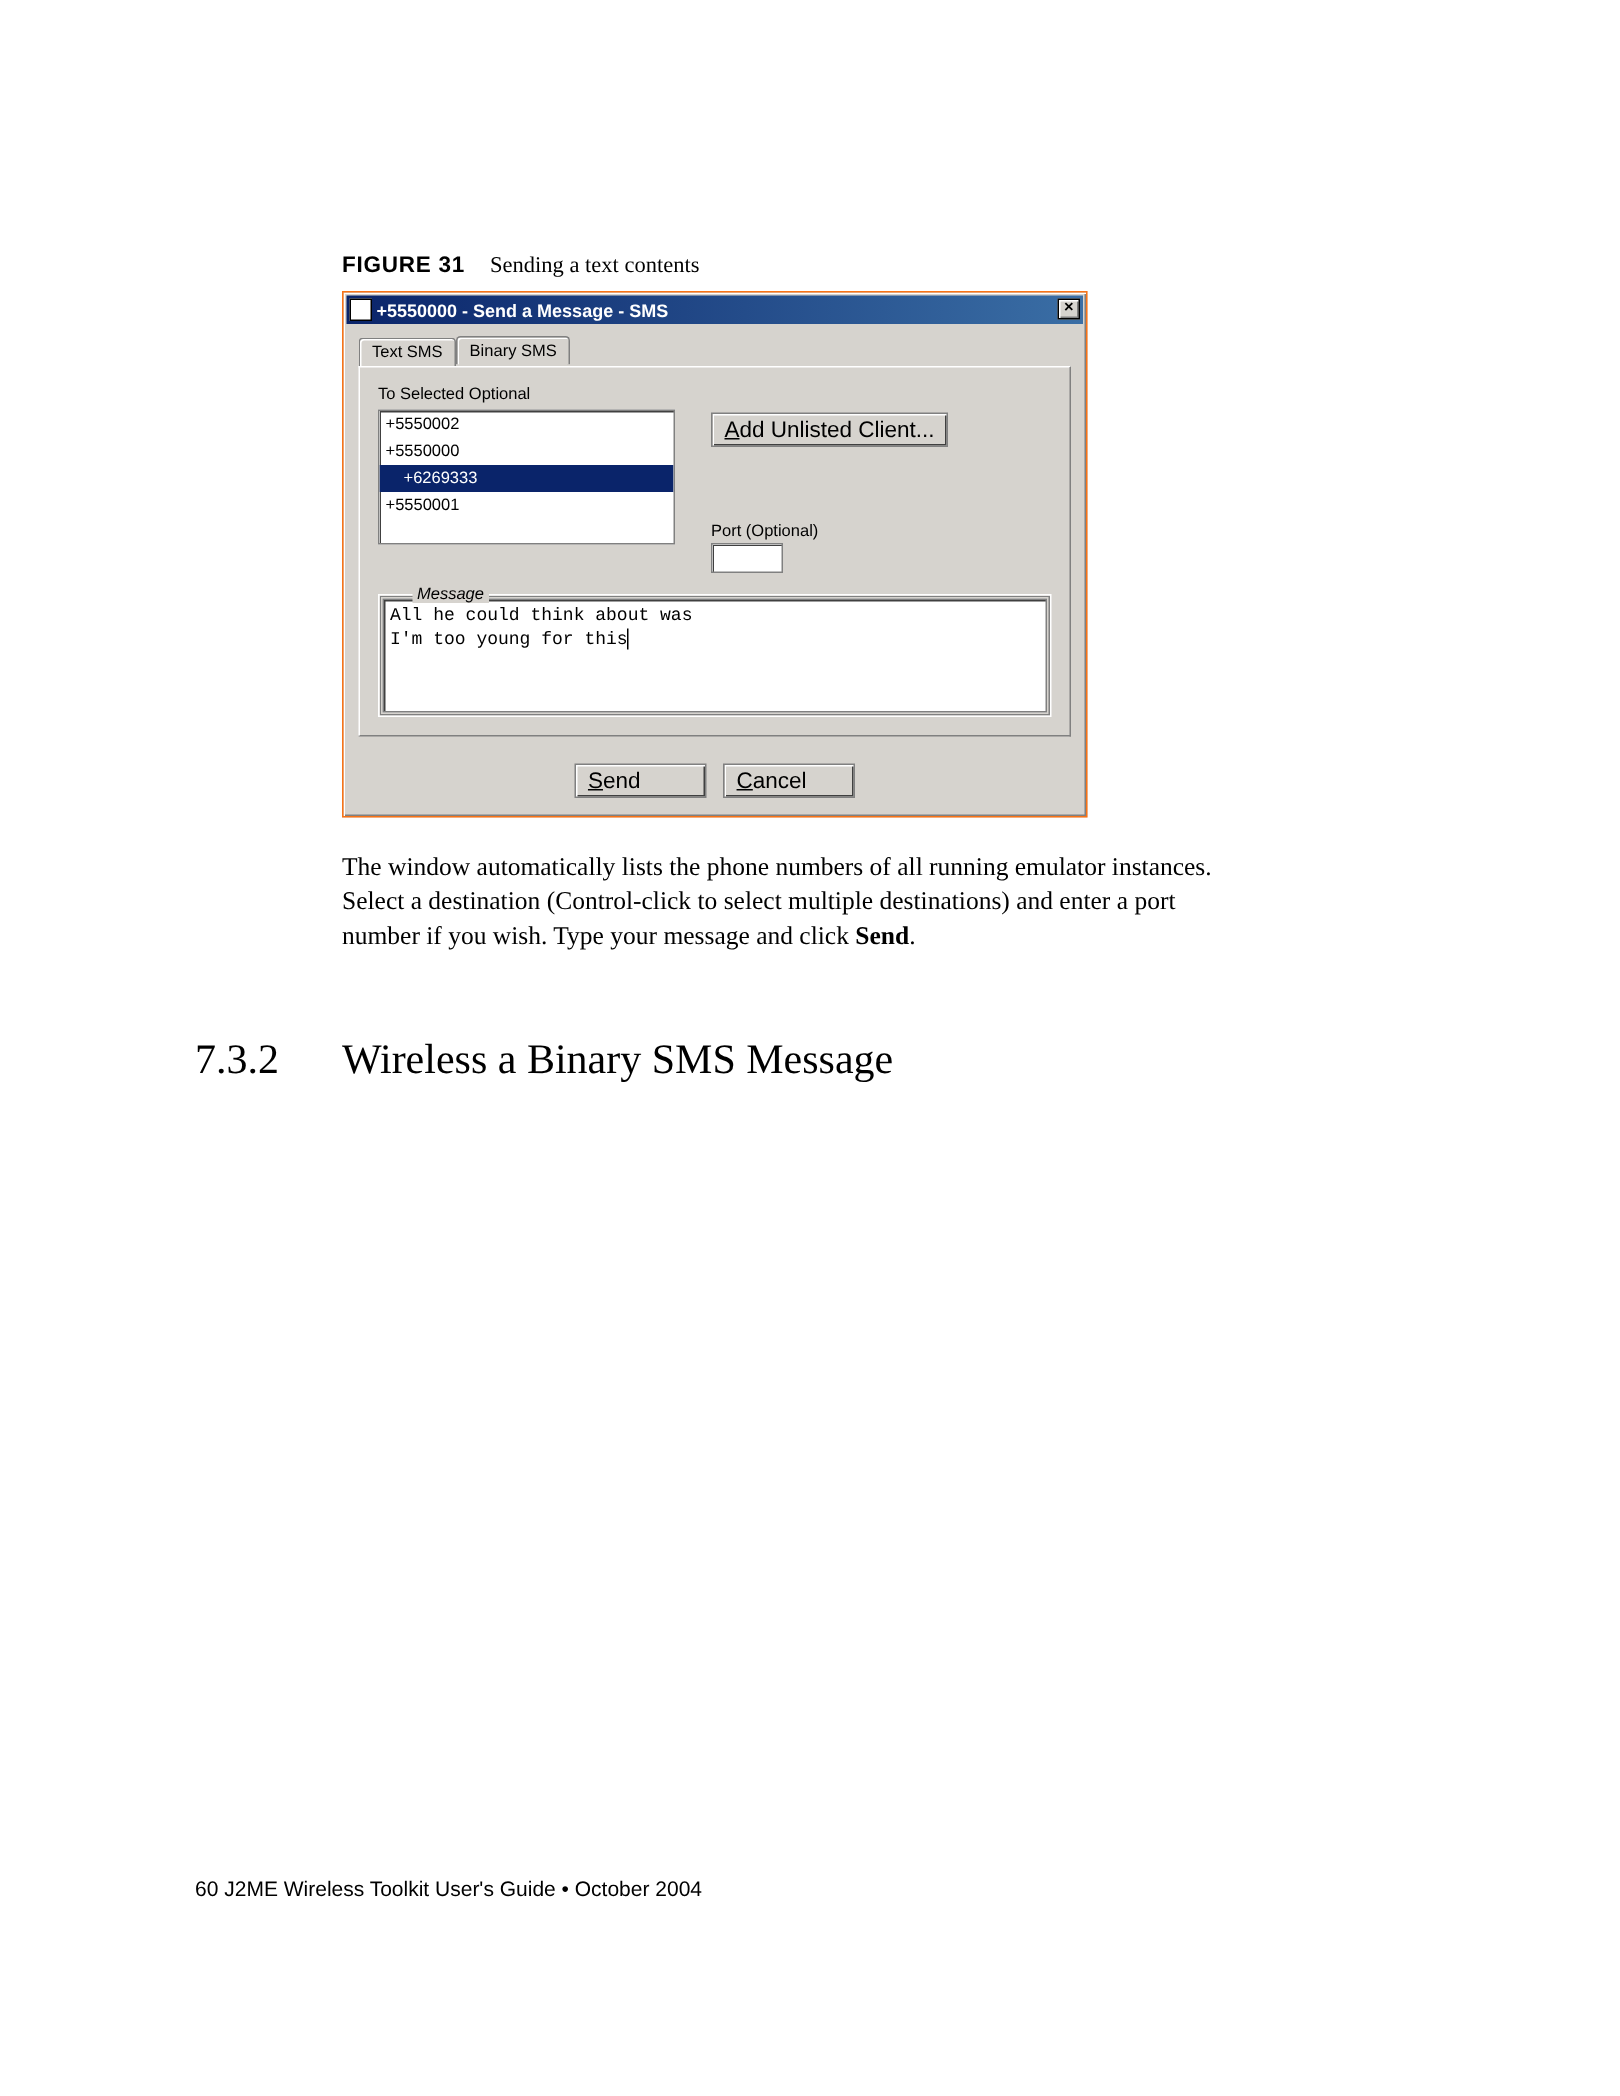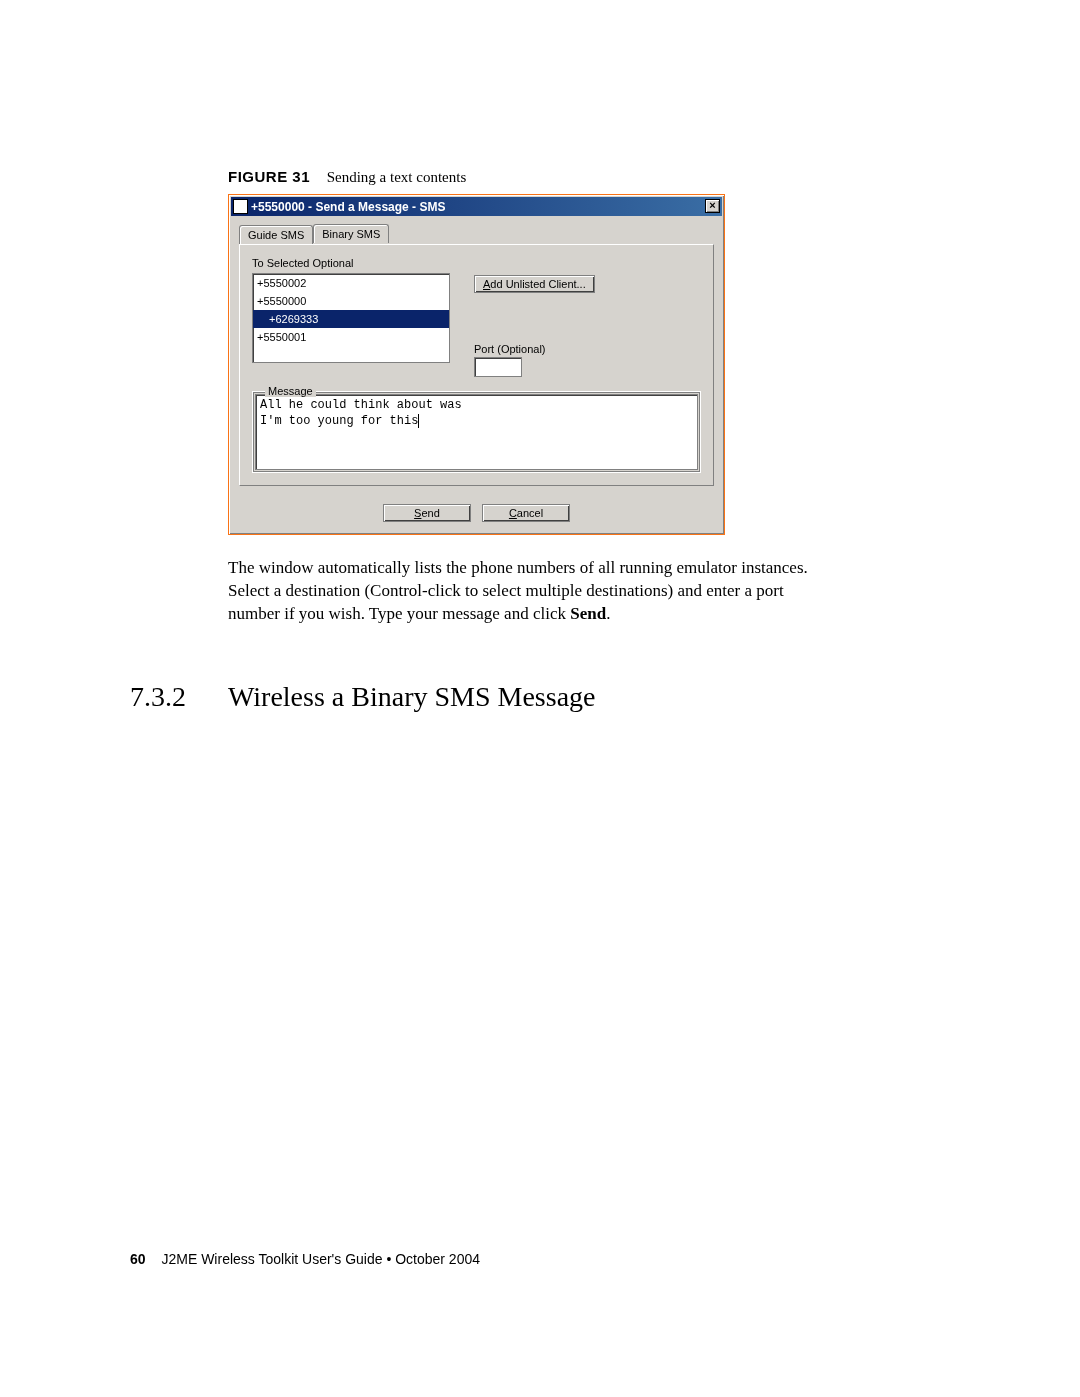--- a/index.html
+++ b/index.html
@@ -100,28 +100,28 @@
     border: 1px solid #808080;
     box-shadow: inset 1px 1px 0 #404040, inset -1px -1px 0 #fff;
     box-sizing: border-box;
     overflow: hidden;
   }
   .list-item { padding: 1px 4px; height: 16px; line-height: 16px; }
   .list-item.selected { background: #0a246a; color: #fff; padding-left: 16px; }
   .right-col { margin-left: 24px; padding-top: 2px; }
   .win-button {
     font-family: Tahoma, Arial, sans-serif;
-    font-size: 11px;
+    font-size: 15px;
     background: #d6d3ce;
     border: 1px solid #808080;
     box-shadow: inset 1px 1px 0 #fff, inset -1px -1px 0 #404040;
     padding: 2px 8px;
     cursor: default;
     display: inline-block;
-    text-align: center;
+    text-align: left;
   }
   .u { text-decoration: underline; }
   .port-label { margin-top: 50px; margin-bottom: 2px; }
   .port-input {
     width: 48px; height: 20px;
     background: #fff;
     border: 1px solid #808080;
     box-shadow: inset 1px 1px 0 #404040, inset -1px -1px 0 #fff;
     box-sizing: border-box;
   }
@@ -171,61 +171,61 @@
     font-family: Georgia, 'Times New Roman', serif;
     font-size: 28px;
   }
   .footer {
     position: absolute;
     bottom: 130px;
     left: 130px;
     font-family: Arial, sans-serif;
     font-size: 14px;
   }
-  .footer .pg { font-weight: bold; margin-right: 12px; }
+  .footer .pg { font-weight: normal; margin-right: 0; }
   .bold { font-weight: bold; }
 </style>
 </head>
 <body>
 
 <div class="page">
 
   <p class="figure-caption">
     <span class="fig-label">FIGURE 31</span>&nbsp;&nbsp;&nbsp;
     <span class="fig-title">Sending a text contents</span>
   </p>
 
   <div class="window">
     <div class="titlebar">
       <span class="app-icon"></span>
       <span>+5550000 - Send a Message - SMS</span>
       <span class="close-btn">×</span>
     </div>
     <div class="window-body">
       <div class="tabs">
-        <div class="tab active">Guide SMS</div>
+        <div class="tab active">Text SMS</div>
         <div class="tab">Binary SMS</div>
       </div>
       <div class="tab-panel">
         <div class="to-label">To Selected Optional</div>
         <div class="row-top">
           <div class="listbox">
             <div class="list-item">+5550002</div>
             <div class="list-item">+5550000</div>
             <div class="list-item selected">+6269333</div>
             <div class="list-item">+5550001</div>
           </div>
           <div class="right-col">
             <span class="win-button"><span class="u">A</span><span>dd Unlisted Client...</span></span>
             <div class="port-label">Port (Optional)</div>
             <div class="port-input"></div>
           </div>
         </div>
         <div class="fieldset">
-          <span class="legend" style="position:absolute;top:-7px;left:12px;background:#d6d3ce;padding:0 3px;font-size:11px;">Message</span>
+          <span class="legend" style="position:absolute;top:-7px;left:22px;background:#d6d3ce;padding:0 3px;font-size:11px;font-style:italic;">Message</span>
           <div class="textarea"><span>All he could think about was</span>
 <span>I'm too young for this</span><span class="caret"></span></div>
         </div>
       </div>
       <div class="bottom-row">
         <span class="win-button"><span class="u">S</span><span>end</span></span>
         <span class="win-button"><span class="u">C</span><span>ancel</span></span>
       </div>
     </div>
   </div>

